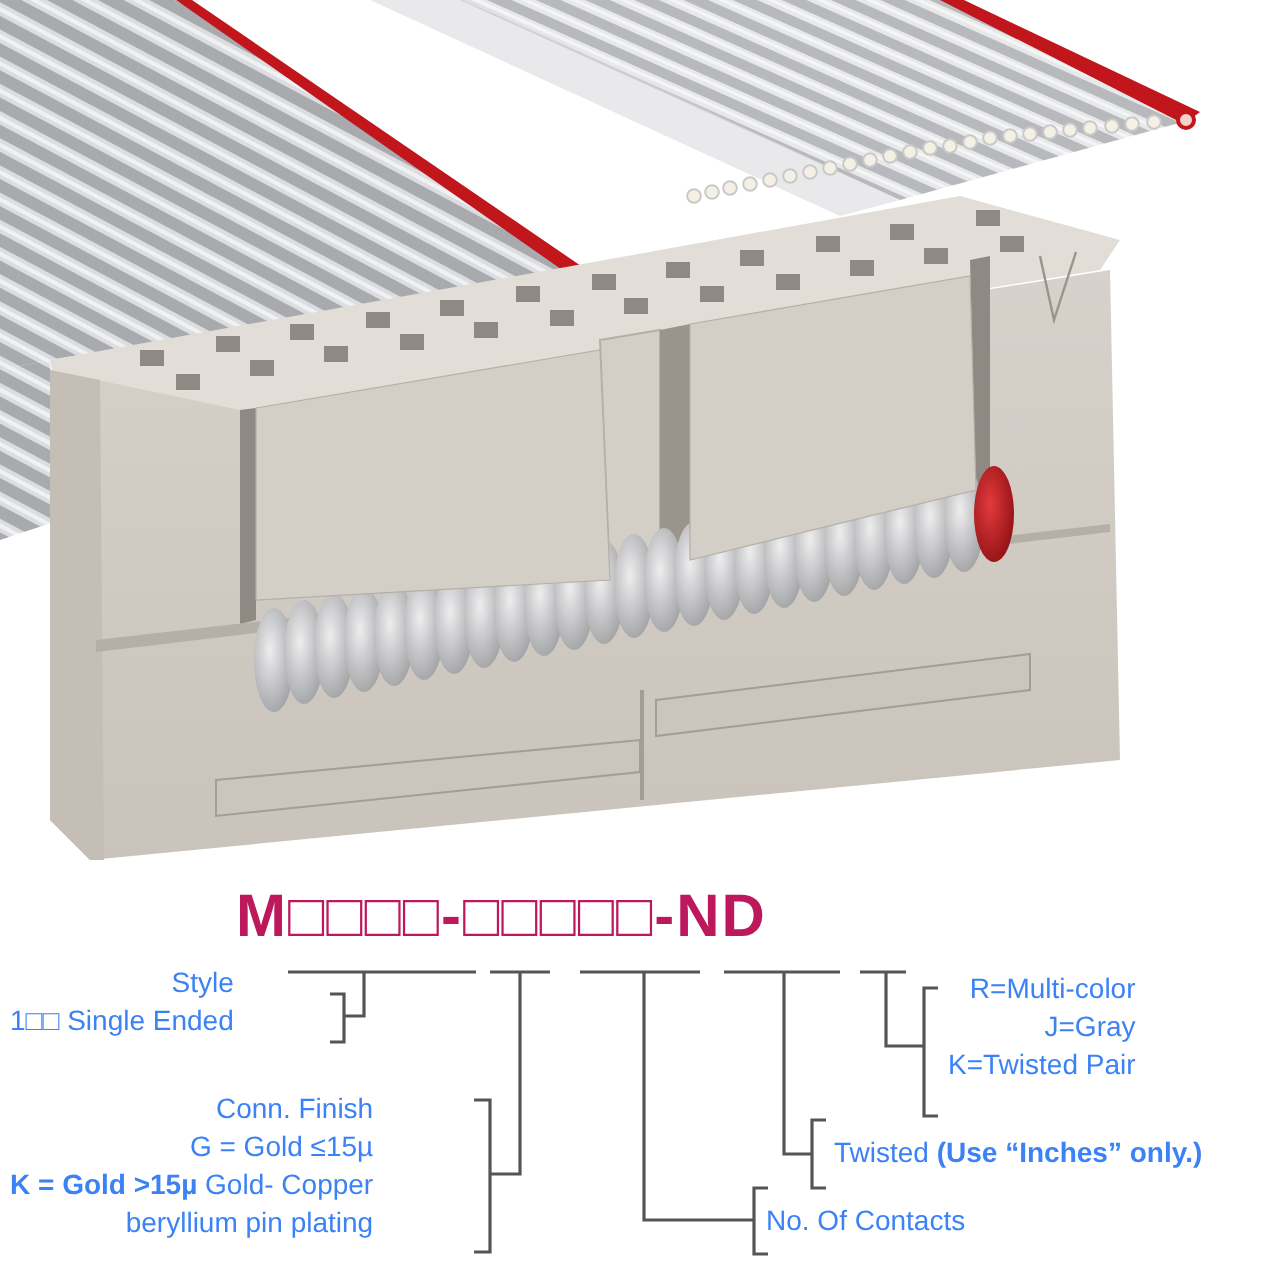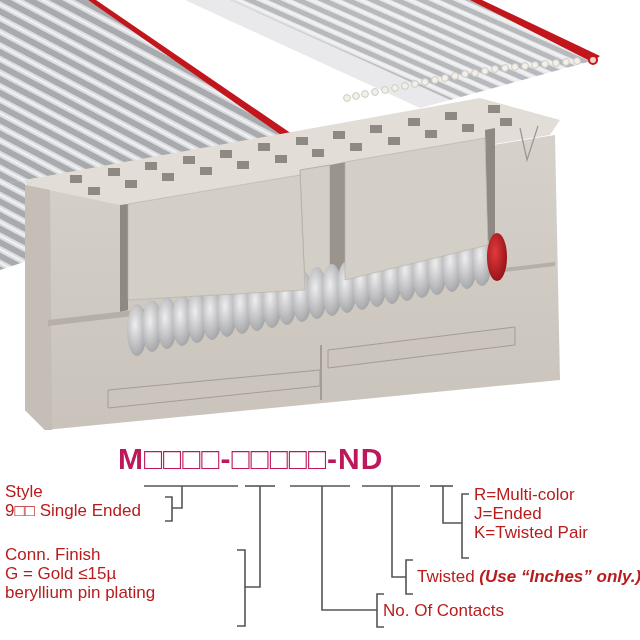--- a/index.html
+++ b/index.html
@@ -1,21 +1,21 @@
 <!DOCTYPE html>
 <html><head>
   <meta charset="utf-8">
   <style>
     html, body { margin: 0; padding: 0; background: #ffffff; }
     body { width: 640px; height: 640px; position: relative; overflow: hidden; font-family: "Liberation Sans", sans-serif; color: #333333; }
     .product { position: absolute; left: 0; top: 0; width: 640px; height: 440px; }
     .pn { position: absolute; left: 118px; top: 442px; font-family: "Liberation Sans", sans-serif; font-weight: bold; font-size: 30px; color: #be185d; white-space: nowrap; letter-spacing: 1px; }
-    .lbl { position: absolute; font-size: 17px; line-height: 19px; color: #b91c1c; white-space: nowrap; }
+    .lbl { position: absolute; font-size: 14px; line-height: 19px; color: #3b82f6; white-space: nowrap; text-align: right; }
     .lbl b { font-weight: bold; }
-    .lbl .em { font-weight: bold; font-style: italic; }
+    .lbl .em { font-weight: bold; }
     .lines { position: absolute; left: 0; top: 0; width: 640px; height: 640px; pointer-events: none; }
   </style>
 </head>
 <body>
 
 <svg class="product" viewBox="0 0 640 440" xmlns="http://www.w3.org/2000/svg">
   <defs>
     <linearGradient id="wireG" x1="0" y1="0" x2="0" y2="1">
       <stop offset="0" stop-color="#8e8f92"></stop>
       <stop offset="0.45" stop-color="#e4e5e7"></stop>
@@ -193,32 +193,33 @@
     <polyline points="392,486 392,577 406,577"></polyline>
     <polyline points="413,560 406,560 406,594 413,594"></polyline>
 
     <polyline points="443,486 443,523 462,523"></polyline>
     <polyline points="469,494 462,494 462,558 469,558"></polyline>
   </g>
 </svg>
 
 <div class="lbl" style="left:5px; top:482px;">
   <div>Style</div>
-  <div>9□□ Single Ended</div>
+  <div>1□□ Single Ended</div>
 </div>
 
 <div class="lbl" style="left:5px; top:545px;">
   <div>Conn. Finish</div>
   <div>G = Gold ≤15µ</div>
+  <div><b>K = Gold &gt;15µ</b><span> Gold- Copper</span></div>
   <div>beryllium pin plating</div>
 </div>
 
 <div class="lbl" style="left:474px; top:485px;">
   <div>R=Multi-color</div>
-  <div>J=Ended</div>
+  <div>J=Gray</div>
   <div>K=Twisted Pair</div>
 </div>
 
 <div class="lbl" style="left:417px; top:567px;">
   <span>Twisted </span><span class="em">(Use “Inches” only.)</span>
 </div>
 
 <div class="lbl" style="left:383px; top:601px;">
   <span>No. Of Contacts</span>
 </div>

